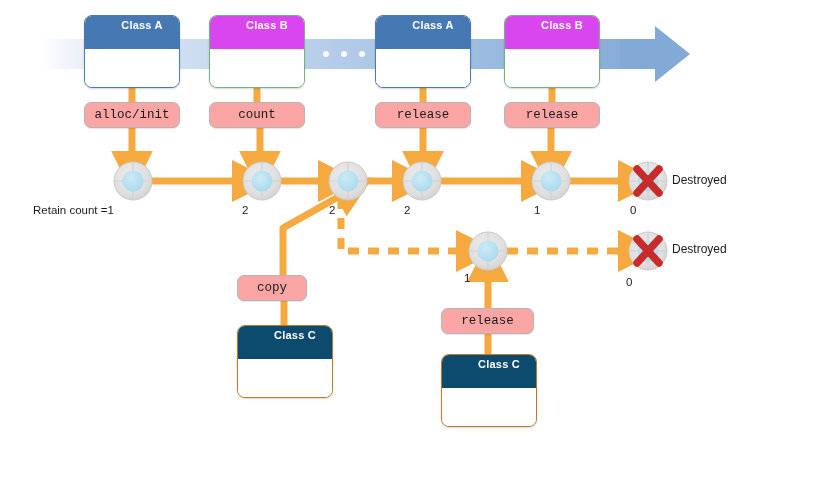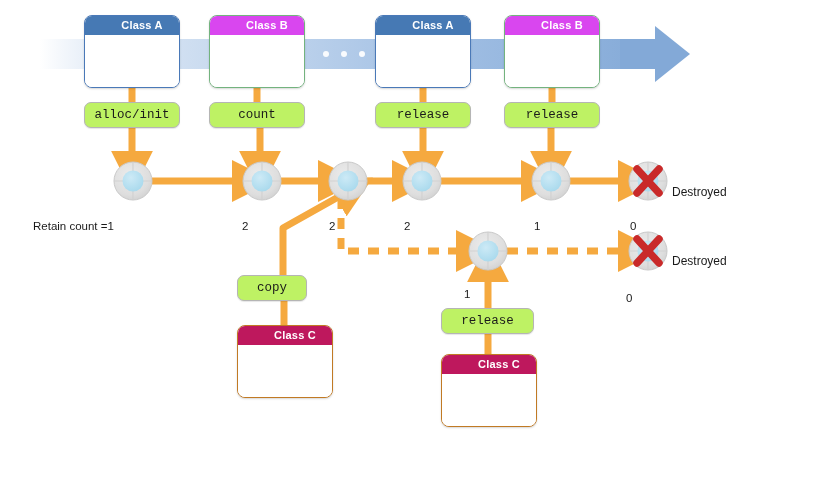--- a/index.html
+++ b/index.html
@@ -26,73 +26,71 @@
   }
   .cls-box {
     position: absolute;
     border-radius: 8px;
     background: #ffffff;
     box-sizing: border-box;
     overflow: hidden;
     box-shadow: 0 1px 2px rgba(0,0,0,0.16);
   }
   .cls-box .hdr {
-    height: 19px;
+    height: 33px;
     line-height: 19px;
     text-align: center;
     color: #ffffff;
     font-size: 11px;
     font-weight: bold;
     letter-spacing: .2px;
     font-family: "Liberation Sans", sans-serif;
     padding-left: 20px;
   }
   .cls-box .body {
     background: #ffffff;
     height: calc(100% - 19px);
   }
   .cls-a { border: 1px solid #4a79b8; }
   .cls-a .hdr { background: #4679b4; }
   .cls-b { border: 1px solid #73b37e; }
   .cls-b .hdr { background: #d946ef; }
   .cls-c { border: 1px solid #c17a24; }
-  .cls-c .hdr { background: #be185d; }
+  .cls-c .hdr { background: #0c4a6e; }
 
   .pill {
     position: absolute;
     box-sizing: border-box;
     border: 1px solid #b5b5b5;
     border-radius: 7px;
-    background: #bef264;
+    background: #fca5a5;
     color: #1a1a1a;
     font-family: "Liberation Mono", monospace;
     font-size: 12.5px;
     text-align: center;
     display: flex;
     align-items: center;
     justify-content: center;
     box-shadow: 0 1px 1px rgba(0,0,0,0.10);
   }
 
   .count {
     position: absolute;
     font-size: 11.5px;
     color: #1a1a1a;
     font-family: "Liberation Sans", sans-serif;
     white-space: nowrap;
-    margin-top: 16px;
   }
 
   .destroyed-label {
     position: absolute;
     font-size: 12px;
     color: #1a1a1a;
     font-family: "Liberation Sans", sans-serif;
     white-space: nowrap;
-    margin-top: 12px;
   }
 </style>
 </head>
 <body>
 
 <div id="stage">
 
   <svg id="diagram-svg" viewBox="0 0 837 492" xmlns="http://www.w3.org/2000/svg">
     <defs>
       <linearGradient id="bandFade" x1="0" y1="0" x2="1" y2="0">

